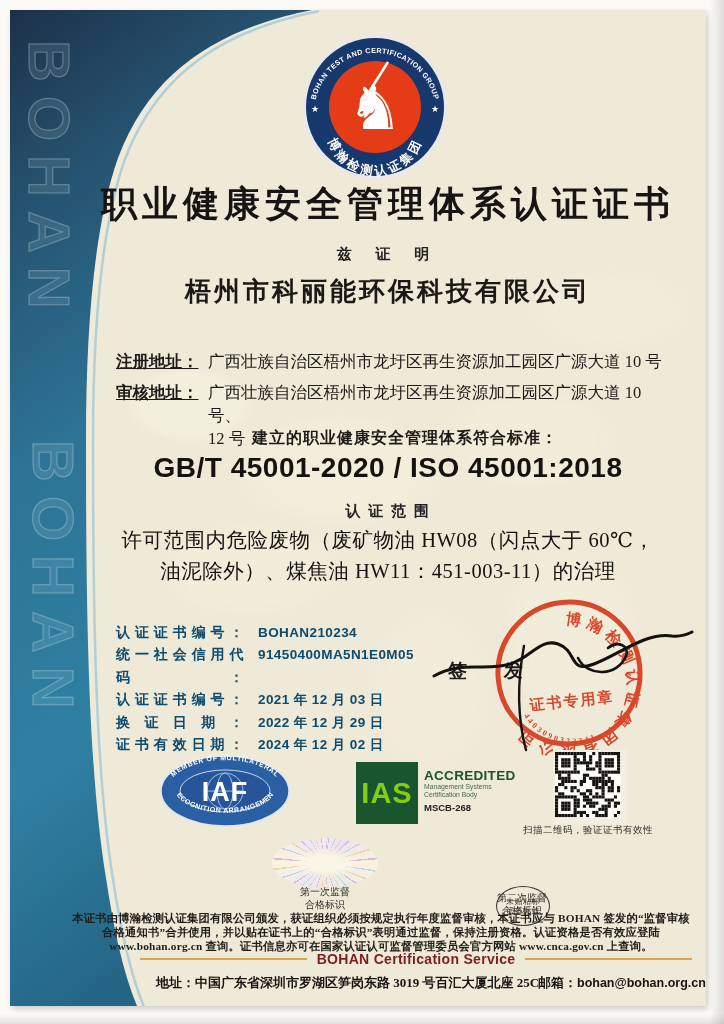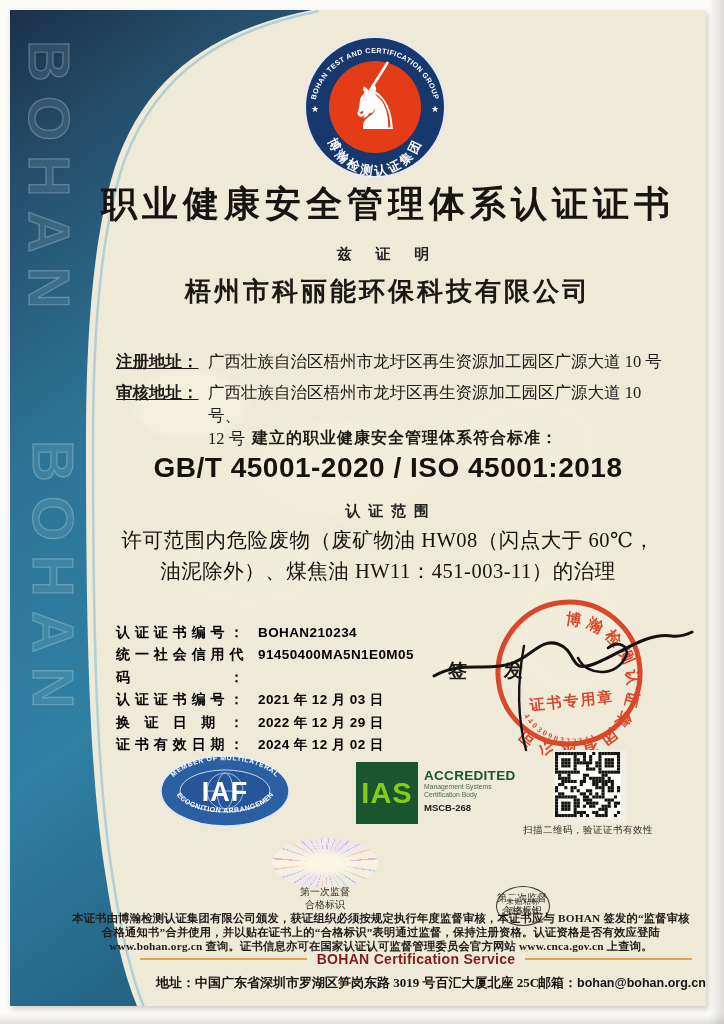--- a/index.html
+++ b/index.html
@@ -69,21 +69,21 @@
   .addr-text span{display:block;}
 
   .intro{top:418px;font-size:16px;font-weight:bold;color:#1d1b18;letter-spacing:1px;margin-left:34px;}
   .std-code{
     top:442px;font-size:28px;font-weight:bold;color:#15130f;
     font-family:"Liberation Sans","DejaVu Sans",sans-serif;letter-spacing:.5px;
   }
   .scope-label{top:492px;font-size:15px;font-weight:bold;letter-spacing:2px;color:#222;}
   .scope{top:515px;font-size:20.5px;color:#151310;line-height:31px;letter-spacing:.5px;}
 
-  .details{top:612px;left:106px;font-size:14px;color:#000000;}
+  .details{top:612px;left:106px;font-size:14px;color:#0c4a6e;}
   .d-row{display:flex;line-height:22.4px;}
   .d-label{
     flex:0 0 128px;font-weight:bold;letter-spacing:.5px;
     text-align:justify;text-align-last:justify;margin-right:14px;
   }
   .d-value{
     font-weight:bold;font-family:"Liberation Sans","DejaVu Sans",sans-serif;
     font-size:13.5px;letter-spacing:.4px;
   }
 

